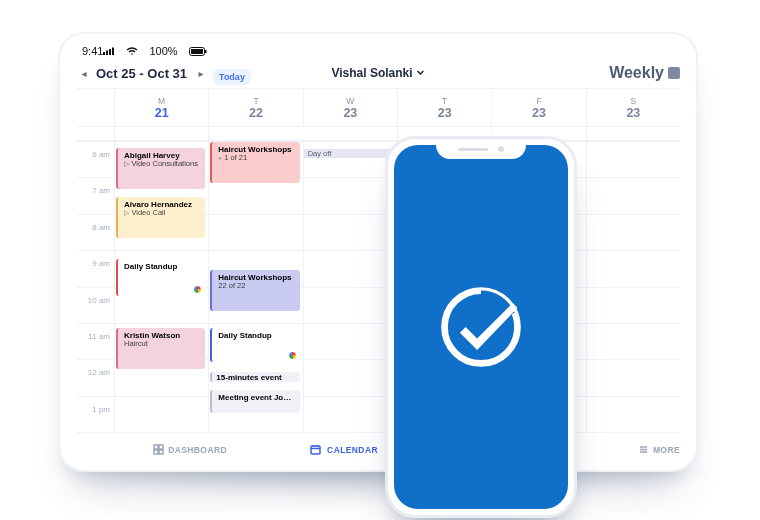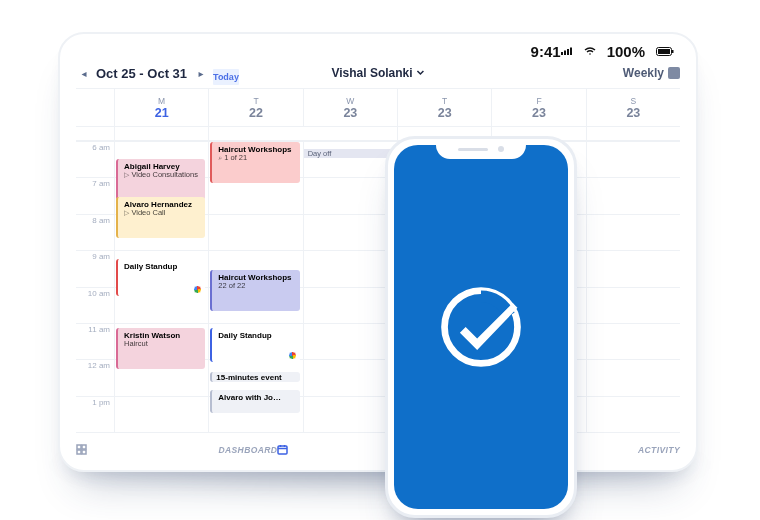--- a/index.html
+++ b/index.html
@@ -17,47 +17,47 @@
     background: #fff;
     border: 2px solid #eef1f5;
     border-radius: 26px;
     box-shadow: 0 30px 40px -20px rgba(40,60,100,.28), 0 12px 18px -10px rgba(40,60,100,.15);
     padding: 10px 16px 4px 16px;
     display: flex; flex-direction: column;
     overflow: hidden;
   }
   
   .statusbar {
-    display: flex; justify-content: flex-end; align-items: center;
-    font-size: 15px; color: #111; font-weight: 700;
+    display: flex; justify-content: flex-start; align-items: center;
+    font-size: 11px; color: #111; font-weight: 400;
     height: 14px; padding: 0 6px;
   }
   .status-right { display: flex; align-items: center; gap: 11px; }
   .status-right svg { display:block; }
   
   .topbar {
     display: flex; align-items: center;
     height: 30px; font-size: 10px; color:#29314a;
   }
   .nav-arrows { display:flex; gap:2px; }
   .nav-arrow {
     width: 16px; height:16px; border-radius:4px;
     display:flex;align-items:center;justify-content:center;
     background:#fff; color:#5a6b8c; font-size:10px;
   }
   .date-range { font-weight:700; margin:0 6px 0 4px; font-size:13px; color:#1e2740;}
   .today-pill {
-    background:#eaf1ff; color:#4c70e6; font-size:9px; padding:3px 0;
-    border-radius:1px; margin-left:4px; font-weight:600;margin-top:8px;
+    background:#eaf1ff; color:#4c70e6; font-size:9px; padding:3px 6px;
+    border-radius:6px; margin-left:4px; font-weight:600;margin-top:8px;
   }
   .top-center {
     position:absolute; left:50%; transform:translateX(-50%);
     display:flex; align-items:center; gap:4px; font-size:12px; font-weight:700; color:#1e2740;
   }
-  .top-right { margin-left:auto; display:flex; align-items:center; gap:4px; font-size:12px; color:#4f5b76;}
+  .top-right { margin-left:auto; display:flex; align-items:center; gap:4px; font-size:16px; color:#4f5b76;}
   .top-right .mode { font-weight:600; }
   .mode-square { width:12px;height:12px;background:#7e8aa3;border-radius:2px; }
   
   .weekdays {
     display:grid;
     grid-template-columns: 38px repeat(6, 1fr);
     border-top:1px solid #eef1f5;
     height:38px;
   }
   .weekdays .wd {
@@ -89,21 +89,21 @@
     flex:1;
     display:grid;
     grid-template-columns: 38px repeat(6, 1fr);
     grid-template-rows: repeat(8, 1fr);   
     border-top:1px solid #eef1f5;
     position:relative;
     overflow:hidden;
   }
   .grid .cell { border-left:1px solid #eef1f5; border-top:1px solid #eef1f5;}
   .grid .time-col {
-    font-size:8px; color:#a5aec0; text-align:right; padding:1px 4px 0 0;
+    font-size:8px; color:#a5aec0; text-align:right; padding:8px 4px 0 0;
     border-left:none;
   }
   .ev {
     position:absolute;
     border-radius:3px;
     padding:3px 4px 2px 6px;
     font-size:7.5px; line-height:1.15;
     overflow:hidden;
     border-left:2px solid rgba(0,0,0,.18);
   }
@@ -115,21 +115,21 @@
     width:9px;height:9px; border-radius:50%;
     background: conic-gradient(#ea4335 0 25%, #fbbc05 0 50%, #34a853 0 75%, #4285f4 0 100%);
     border:1px solid #fff;
   }
   
   .bottomnav{
     height:34px; border-top:1px solid #eef1f5;
     display:flex;
     font-size:8.5px; letter-spacing:.4px; font-weight:600; color:#9aa4bb;
   }
-  .bottomnav .tab{flex:1; display:flex; align-items:center; justify-content:space-between; gap:4px;font-style:italic;}
+  .bottomnav .tab{flex:1; display:flex; align-items:center; justify-content:flex-end; gap:4px;}
   .bottomnav .tab.active{ color:#3d62e3;gap:6px; }
   .tab svg{display:block;}
   
   .stroke{stroke:currentColor; fill:none; stroke-width:1.5;}
   
   .phone{
     position:absolute;
     left:385px; top:136px;
     width:192px; height:382px;
     border-radius:30px;
@@ -307,21 +307,21 @@
       <div class="cell"></div>
       <div class="cell"></div>
       <div class="cell"></div>
       <div class="cell time-col">1 pm</div>
       <div class="cell"></div>
       <div class="cell"></div>
       <div class="cell"></div>
       <div class="cell"></div>
       <div class="cell"></div>
       <div class="cell"></div>
-      <div class="ev" style="left: 40px; width: 89.3333px; top: 18px; height: 40.8px; background: rgb(244, 211, 221); border-left-color: rgb(217, 106, 149);">
+      <div class="ev" style="left: 40px; width: 89.3333px; top: 7px; height: 40.8px; background: rgb(244, 211, 221); border-left-color: rgb(217, 106, 149);">
         <span class="title">Abigail Harvey</span>
         <span class="sub">
           <span class="mini-icon">▷</span>
           <span>Video Consultations</span>
         </span>
       </div>
       <div class="ev" style="left: 40px; width: 89.3333px; top: 55.75px; height: 40.8px; background: rgb(254, 240, 207); border-left-color: rgb(228, 178, 74);">
         <span class="title">Alvaro Hernandez</span>
         <span class="sub">
           <span class="mini-icon">▷</span>
@@ -352,21 +352,21 @@
         </span>
       </div>
       <div class="ev" style="left: 134.333px; width: 89.3333px; top: 187.15px; height: 33.5px; background: rgb(255, 255, 255); border-left-color: rgb(61, 98, 227);">
         <span class="title">Daily Standup</span>
         <span class="g-badge"></span>
       </div>
       <div class="ev" style="left: 134.333px; width: 89.3333px; top: 230.95px; height: 10px; background: rgb(239, 241, 246); border-left-color: rgb(182, 189, 208); padding: 1px 4px;">
         <span class="title">15-minutes event</span>
       </div>
       <div class="ev" style="left: 134.333px; width: 89.3333px; top: 249.2px; height: 22.55px; background: rgb(239, 241, 246); border-left-color: rgb(182, 189, 208);">
-        <span class="title">Alvaro with Jo…</span>
+        <span class="title">Meeting event Jo…</span>
       </div>
       <div class="ev" style="left: 323px; width: 89.3333px; top: 37.5px; height: 40.8px; background: rgb(254, 240, 207); border-left-color: rgb(228, 178, 74);">
         <span class="title">Registration</span>
         <span class="sub">
           <span class="mini-icon">▷</span>
           <span>Video</span>
         </span>
       </div>
       <div class="ev" style="left: 323px; width: 89.3333px; top: 187.15px; height: 40.8px; background: rgb(251, 204, 204); border-left-color: rgb(224, 90, 90);">
         <span class="title">Haircut</span>
@@ -395,20 +395,28 @@
         </svg>
       <span>CALENDAR</span>
     </div>
     <div class="tab">
       <svg width="11" height="11">
           <path d="M5.5 1.5 C3.5 1.5 3 3 3 5 L2 8 L9 8 L8 5 C8 3 7.5 1.5 5.5 1.5 Z" class="stroke"></path>
           <line x1="4.5" y1="9.2" x2="6.5" y2="9.2" class="stroke"></line>
         </svg>
       <span>ACTIVITY</span>
     </div>
+    <div class="tab">
+      <svg width="11" height="11">
+          <line x1="2" y1="3" x2="9" y2="3" class="stroke"></line>
+          <line x1="2" y1="5.5" x2="9" y2="5.5" class="stroke"></line>
+          <line x1="2" y1="8" x2="9" y2="8" class="stroke"></line>
+        </svg>
+      <span>MORE</span>
+    </div>
   </div>
 </div>
 
 <div class="phone">
   <div class="notch">
     <span class="spk"></span>
       <span class="cam"></span>
   </div>
   <div class="screen">
     <div class="logo">

